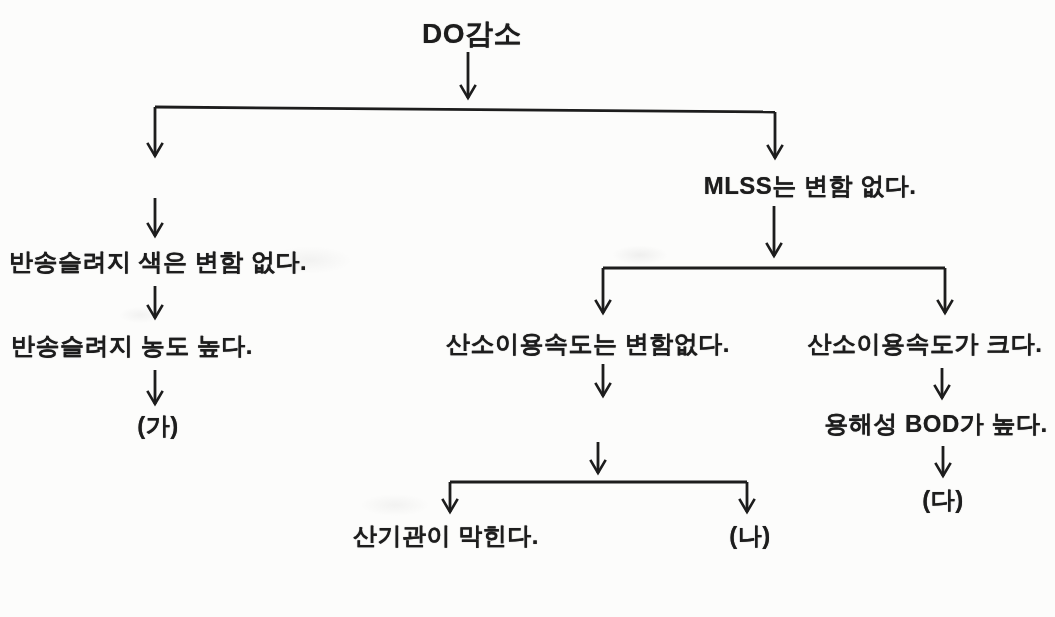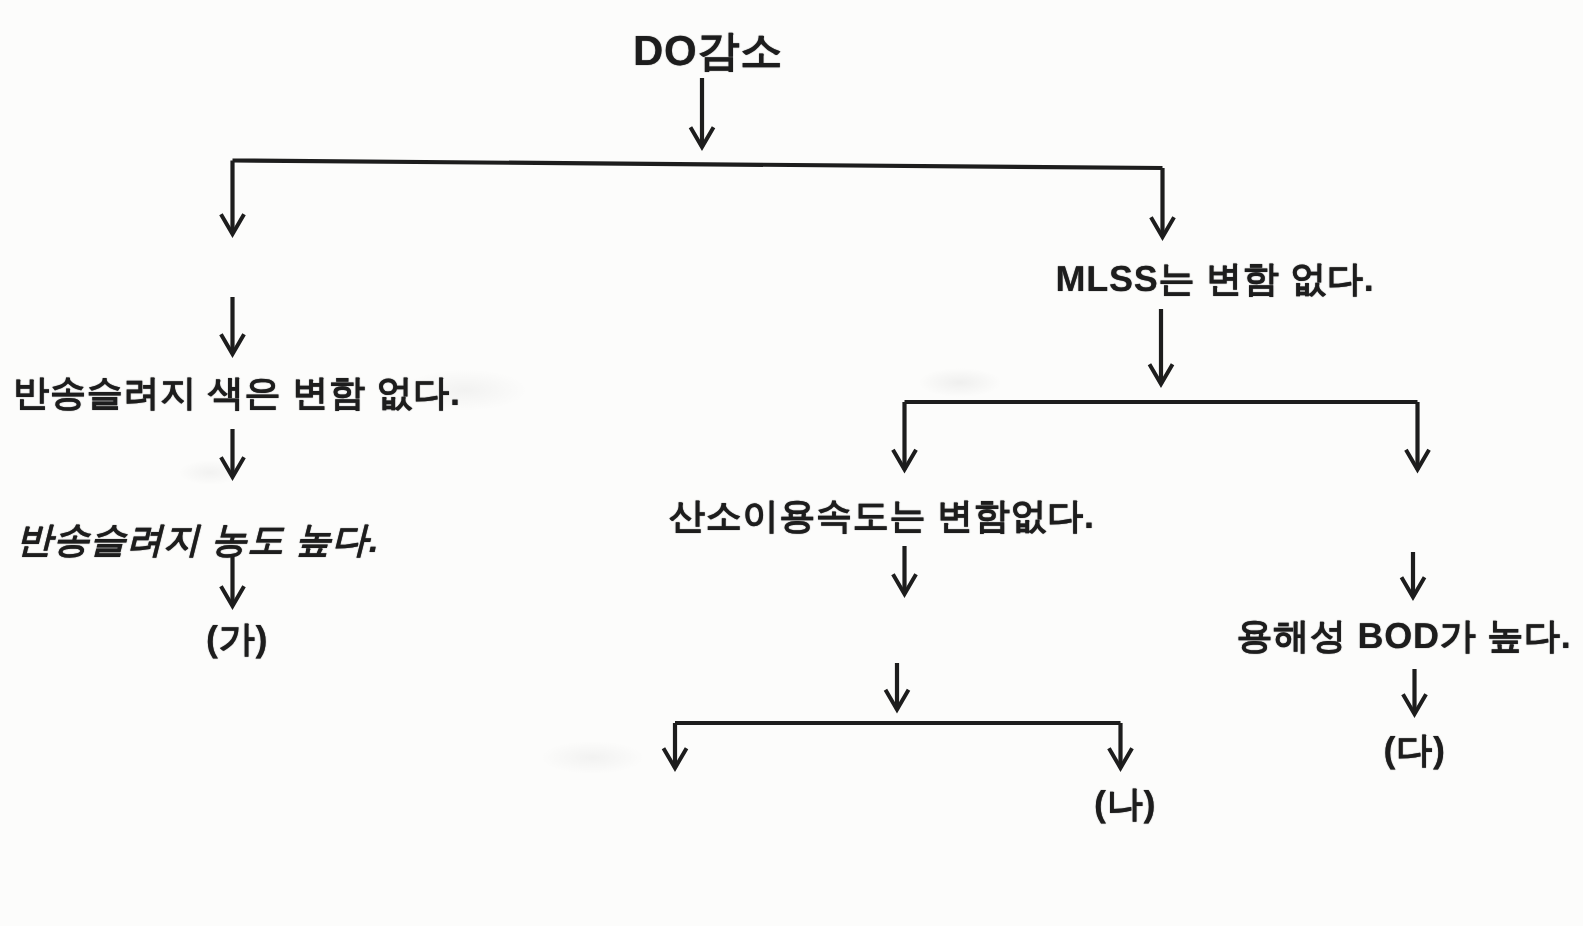--- a/index.html
+++ b/index.html
@@ -41,21 +41,21 @@
     font-weight: 700;
     font-size: 24px;
     white-space: nowrap;
     letter-spacing: 0.5px;
     text-shadow: 0 0 0.7px rgba(30,30,30,0.8);
   }
   
   .n-root   { left: 472px; top: 34px;  font-size: 28px; }
   .n-l1     { left: 141px; top: 182px; }
   .n-l2     { left: 158px; top: 262px; }
-  .n-l3     { left: 132px; top: 360px; font-style: italic; }
+  .n-l3     { left: 132px; top: 346px; }
   .n-l4     { left: 158px; top: 426px; }
   .n-r1     { left: 810px; top: 186px; }
   .n-m1     { left: 588px; top: 344px; }
   .n-m2     { left: 612px; top: 423px; }
   .n-m3     { left: 446px; top: 536px; }
   .n-m4     { left: 750px; top: 536px; }
   .n-rr1    { left: 925px; top: 344px; }
   .n-rr2    { left: 936px; top: 424px; text-align: right; }
   .n-rr3    { left: 943px; top: 500px; }
 </style>
@@ -98,18 +98,20 @@
 
   <div class="node n-root">DO감소</div>
 
   <div class="node n-l2">반송슬려지 색은 변함 없다.</div>
   <div class="node n-l3">반송슬려지 농도 높다.</div>
   <div class="node n-l4">(가)</div>
 
   <div class="node n-m1">산소이용속도는 변함없다.</div>
 
   <div class="node n-r1">MLSS는 변함 없다.</div>
+  <div class="node n-m3">산기관이 막힌다.</div>
   <div class="node n-m4">(나)</div>
 
+  <div class="node n-rr1">산소이용속도가 크다.</div>
   <div class="node n-rr2">용해성 BOD가 높다.</div>
   <div class="node n-rr3">(다)</div>
 
 </div>
 
 </body></html>

